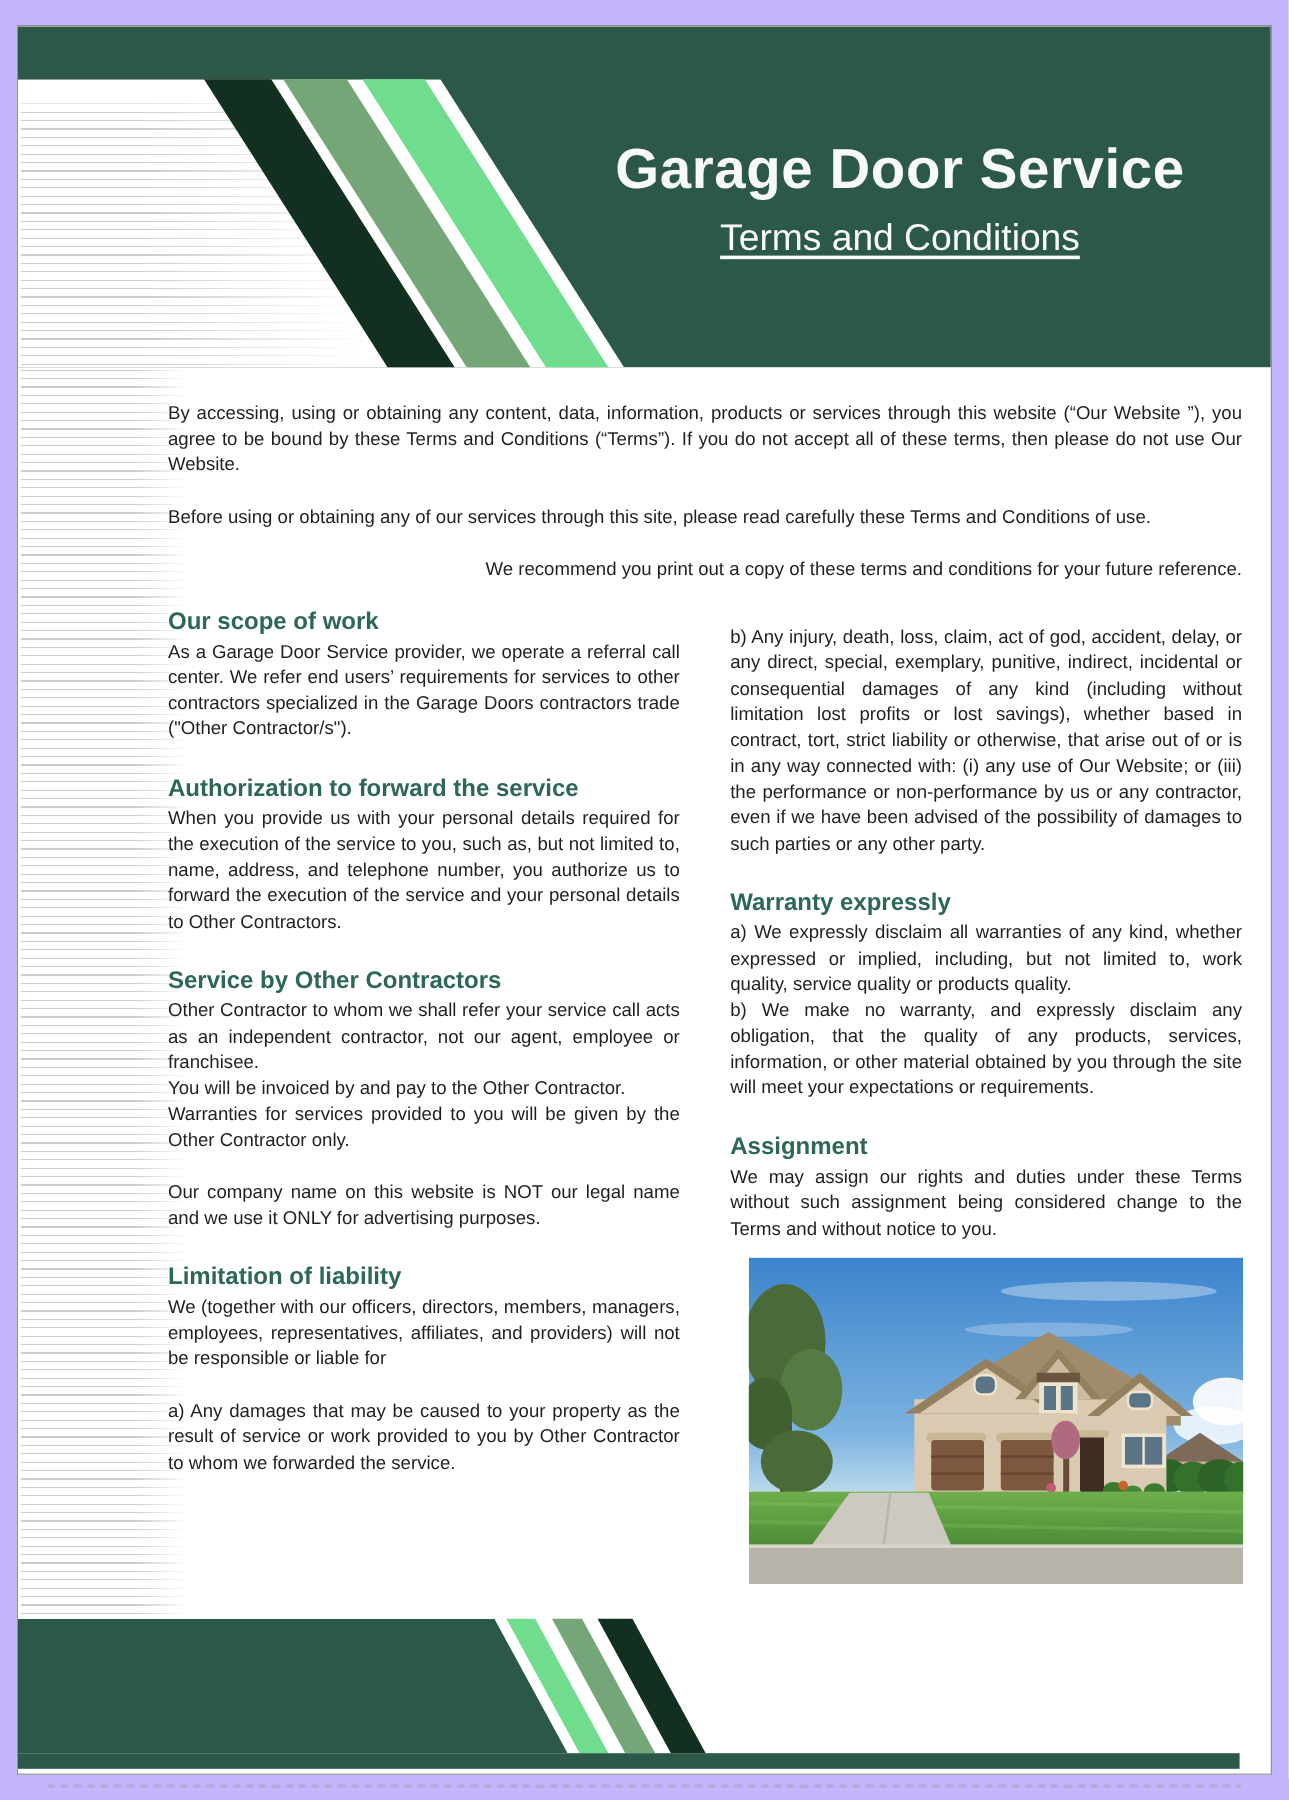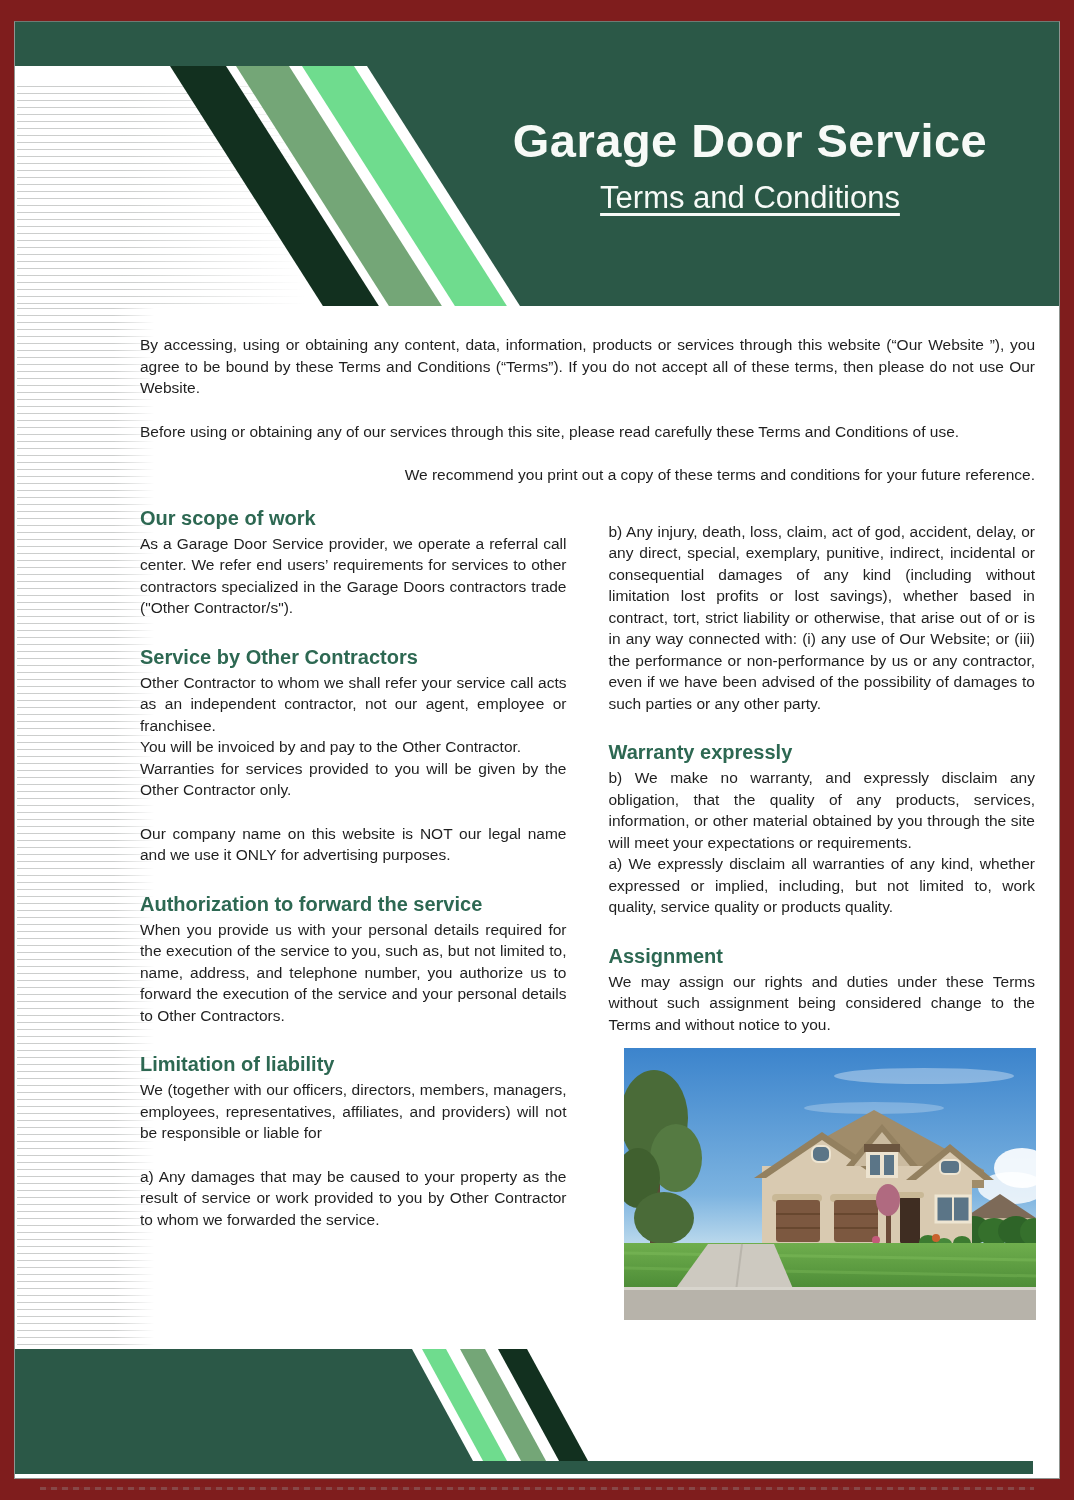--- a/index.html
+++ b/index.html
@@ -1,18 +1,18 @@
 <!DOCTYPE html>
 <html><head>
 <meta charset="utf-8">
 <style>
   * { margin:0; padding:0; box-sizing:border-box; }
   html,body { width:1074px; height:1500px; background:#ffffff; overflow:hidden;
               font-family:"Liberation Sans", sans-serif; }
-  .canvas { position:relative; width:1074px; height:1500px; background:#7f1d1d; }
+  .canvas { position:relative; width:1074px; height:1500px; background:#c4b5fd; }
 
   
   .page { position:absolute; left:14px; top:21px; width:1046px; height:1458px;
           background:#ffffff; border:1px solid #8f9490; border-top-color:#6f7a74; overflow:hidden; }
 
   
   .header { position:absolute; top:0; left:0; width:100%; height:284px;
             background:#2b5847; }
   .wedge { position:absolute; top:44px; left:0; width:540px; height:240px; background:#ffffff;
            clip-path:polygon(0 0, 352px 0, 505px 100%, 0 100%); }
@@ -98,45 +98,45 @@
       </div>
 
       <div class="cols">
 
         <div class="col">
           <div>
             <div class="sec-h first">Our scope of work</div>
             <p>As a Garage Door Service provider, we operate a referral call center. We refer end users’ requirements for services to other contractors specialized in the Garage Doors contractors trade ("Other Contractor/s").</p>
           </div>
           <div>
+            <div class="sec-h">Authorization to forward the service</div>
+            <p>When you provide us with your personal details required for the execution of the service to you, such as, but not limited to, name, address, and telephone number, you authorize us to forward the execution of the service and your personal details to Other Contractors.</p>
+          </div>
+          <div>
             <div class="sec-h">Service by Other Contractors</div>
             <p>Other Contractor to whom we shall refer your service call acts as an independent contractor, not our agent, employee or franchisee.</p>
             <p>You will be invoiced by and pay to the Other Contractor.</p>
             <p>Warranties for services provided to you will be given by the Other Contractor only.</p>
             <p class="gap-before">Our company name on this website is NOT our legal name and we use it ONLY for advertising purposes.</p>
           </div>
           <div>
-            <div class="sec-h">Authorization to forward the service</div>
-            <p>When you provide us with your personal details required for the execution of the service to you, such as, but not limited to, name, address, and telephone number, you authorize us to forward the execution of the service and your personal details to Other Contractors.</p>
-          </div>
-          <div>
             <div class="sec-h">Limitation of liability</div>
             <p>We (together with our officers, directors, members, managers, employees, representatives, affiliates, and providers) will not be responsible or liable for</p>
             <p class="gap-before">a) Any damages that may be caused to your property as the result of service or work provided to you by Other Contractor to whom we forwarded the service.</p>
           </div>
         </div>
 
         <div class="col">
           <div class="cont-block">
             <p>b) Any injury, death, loss, claim, act of god, accident, delay, or any direct, special, exemplary, punitive, indirect, incidental or consequential damages of any kind (including without limitation lost profits or lost savings), whether based in contract, tort, strict liability or otherwise, that arise out of or is in any way connected with: (i) any use of Our Website; or (iii) the performance or non-performance by us or any contractor, even if we have been advised of the possibility of damages to such parties or any other party.</p>
           </div>
           <div>
             <div class="sec-h">Warranty expressly</div>
+            <p>a) We expressly disclaim all warranties of any kind, whether expressed or implied, including, but not limited to, work quality, service quality or products quality.</p>
             <p>b) We make no warranty, and expressly disclaim any obligation, that the quality of any products, services, information, or other material obtained by you through the site will meet your expectations or requirements.</p>
-            <p>a) We expressly disclaim all warranties of any kind, whether expressed or implied, including, but not limited to, work quality, service quality or products quality.</p>
           </div>
           <div>
             <div class="sec-h">Assignment</div>
             <p>We may assign our rights and duties under these Terms without such assignment being considered change to the Terms and without notice to you.</p>
           </div>
 
           <svg class="photo" viewBox="0 0 412 272" role="img">
             <defs>
               <linearGradient id="sky" x1="0" y1="0" x2="0" y2="1">
                 <stop offset="0" stop-color="#3c84cc"></stop>

